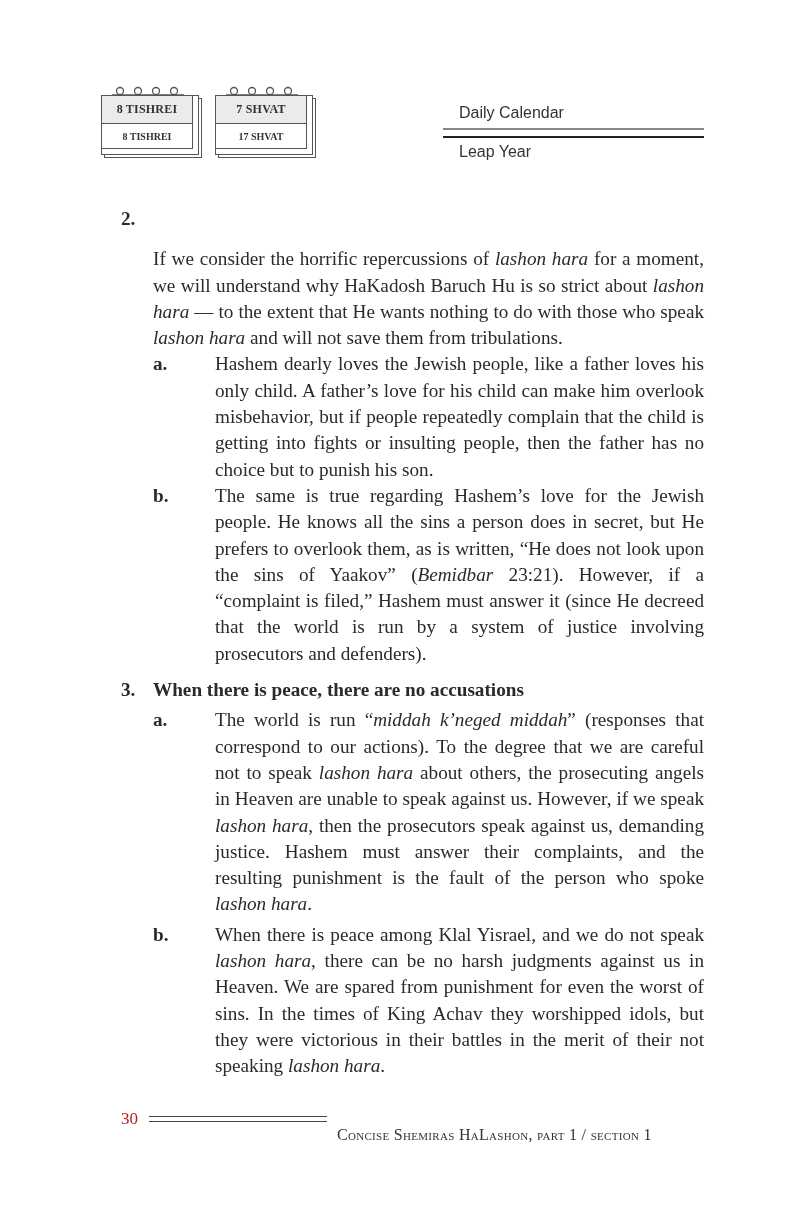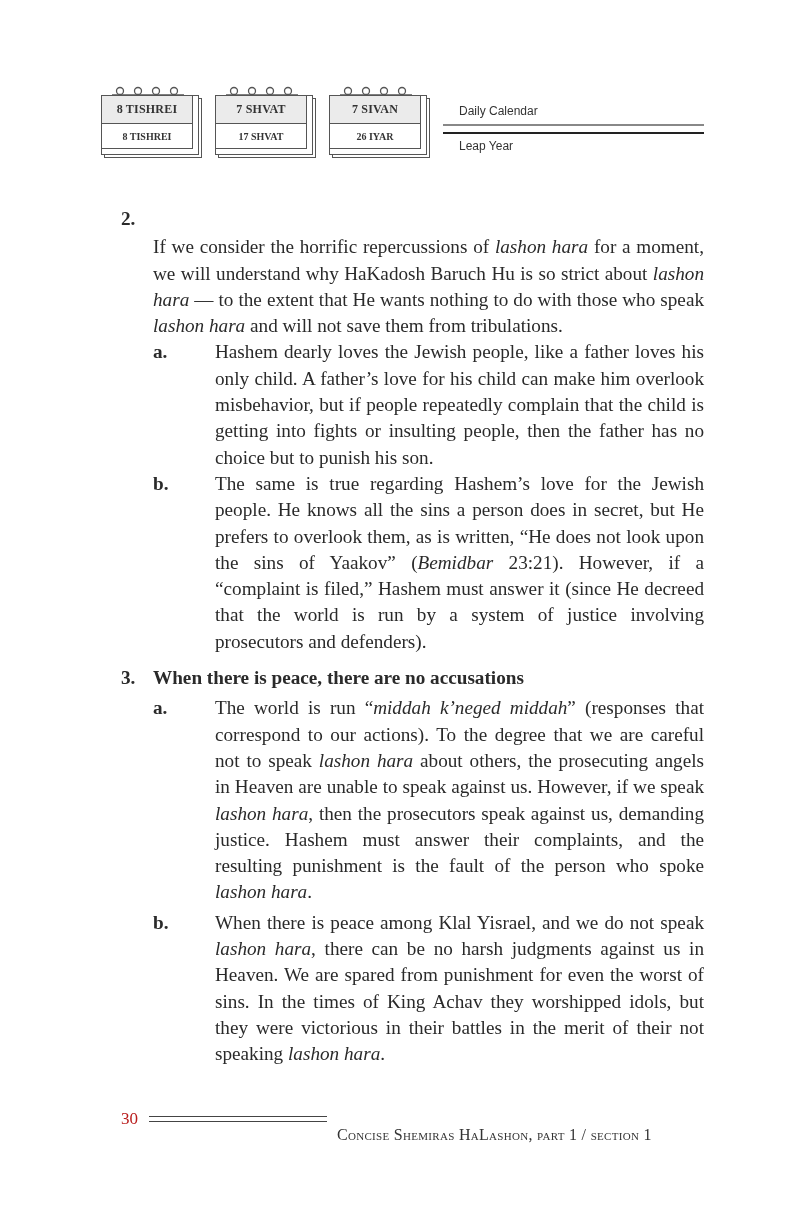--- a/index.html
+++ b/index.html
@@ -14,29 +14,29 @@
   .cal .sheet.s2 { left: 3px; top: 9px; }
   .cal .face { position: absolute; left: 3px; top: 9px; width: 90px; height: 52px; border: 1.5px solid #555; }
   .cal .top { height: 27px; background: #ebebeb; border-bottom: 1.5px solid #555;
               display: flex; align-items: center; justify-content: center;
               font-size: 12px; font-weight: 600; color: #333; letter-spacing: 0.2px; }
   .cal .bottom { height: 24px; display: flex; align-items: center; justify-content: center;
                  font-size: 10px; font-weight: 600; color: #333; background:#fff; }
   .cal .rings { position: absolute; top: 0; left: 14px; width: 72px; height: 12px; }
 
   .header-right { position: absolute; top: 104px; left: 443px; width: 261px; }
-  .header-right .lbl { font-family: "Liberation Sans", "DejaVu Sans", sans-serif; font-size: 12px; color: #333; padding-left: 16px; }
+  .header-right .lbl { font-family: "Liberation Sans", "DejaVu Sans", sans-serif; font-size: 16px; color: #333; padding-left: 16px; }
   .header-right .line1 { height: 0; border-top: 2px solid #888; margin-top: 6px; }
   .header-right .line2 { height: 0; border-top: 2px solid #222; margin-top: 6px; margin-bottom: 5px; }
 
   
   .content { position: absolute; top: 206px; left: 121px; width: 583px; font-size: 19.2px; line-height: 26.3px; }
   .section-head { font-weight: bold; display: flex; margin: 0; }
   .section-head .num { width: 32px; flex: none; }
-  .para { margin: 2px 0 0 32px; text-align: justify; }
+  .para { margin: 14px 0 0 32px; text-align: justify; }
   .item { display: flex; margin: 0 0 0 32px; }
   .item .letter { width: 22px; flex: none; font-weight: bold; }
   .item .txt { flex: 1; text-align: justify; margin-left: 40px; }
   .sec3 { margin-top: 10px; }
   .sec3 .item { margin-top: 4px; }
   i { font-style: italic; }
 
   
   .footer { position: absolute; top: 1094px; left: 121px; width: 583px; display: flex; align-items: center; }
   .footer .pg { font-size: 17px; color: #b91c1c; width: 28px; }
@@ -74,37 +74,20 @@
           <circle cx="26" cy="5" r="3.5"></circle>
           <circle cx="44" cy="5" r="3.5"></circle>
           <circle cx="62" cy="5" r="3.5"></circle>
       </g>
     </svg>
     <div class="face">
       <div class="top">7 SHVAT</div>
       <div class="bottom">17 SHVAT</div>
     </div>
   </div>
-  <div class="cal">
-    <div class="sheet s3"></div>
-      <div class="sheet s2"></div>
-    <svg class="rings" viewBox="0 0 72 12">
-      <g fill="none" stroke="#555" stroke-width="1.3">
-        <path d="M0 9 H72"></path>
-        <circle cx="8" cy="5" r="3.5"></circle>
-          <circle cx="26" cy="5" r="3.5"></circle>
-          <circle cx="44" cy="5" r="3.5"></circle>
-          <circle cx="62" cy="5" r="3.5"></circle>
-      </g>
-    </svg>
-    <div class="face">
-      <div class="top">7 SIVAN</div>
-      <div class="bottom">26 IYAR</div>
-    </div>
-  </div>
 </div>
 
 <div class="header-right">
   <div class="lbl">Daily Calendar</div>
   <div class="line1"></div>
   <div class="line2"></div>
   <div class="lbl">Leap Year</div>
 </div>
 
 <div class="content">

